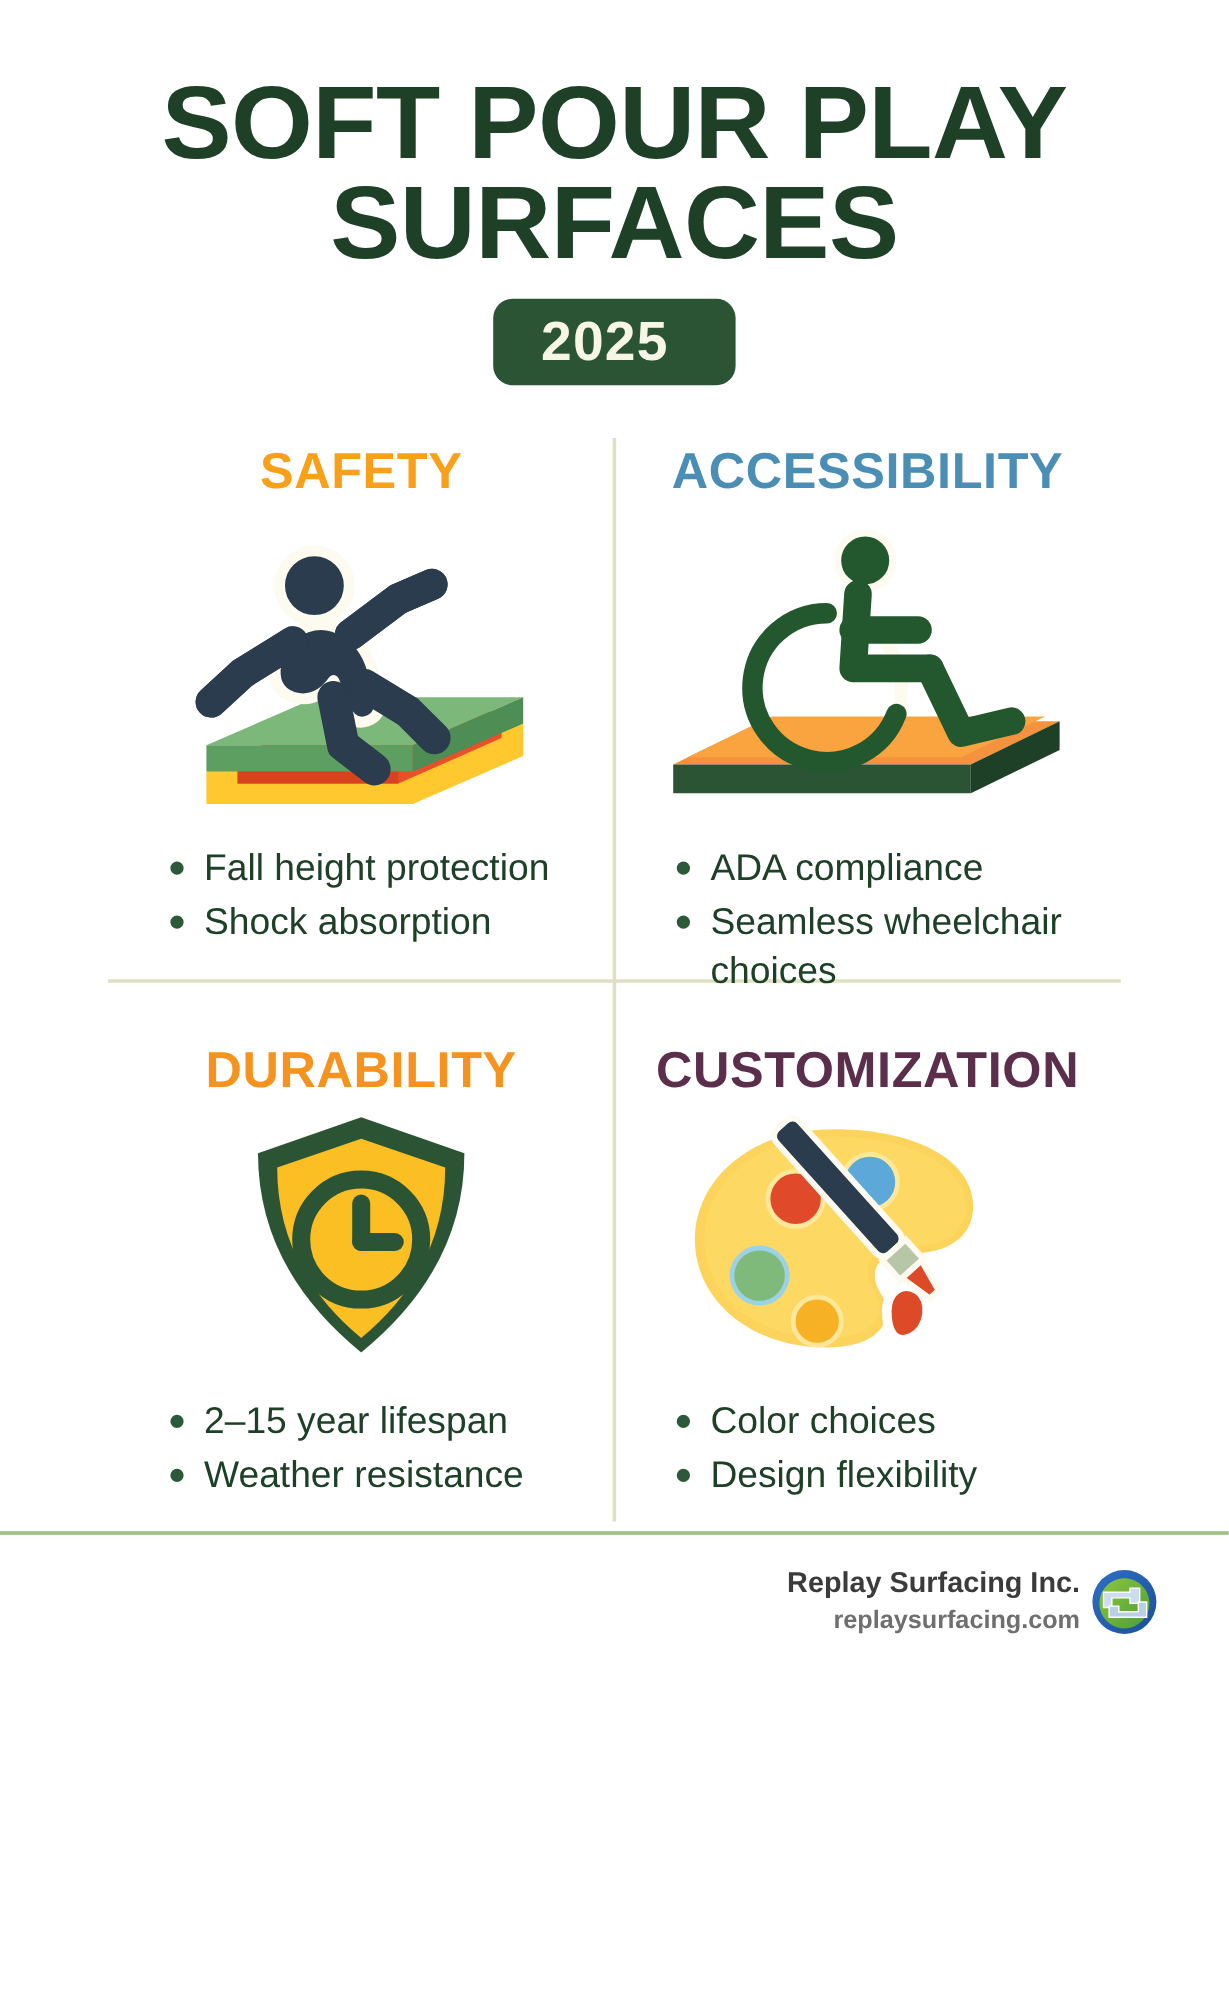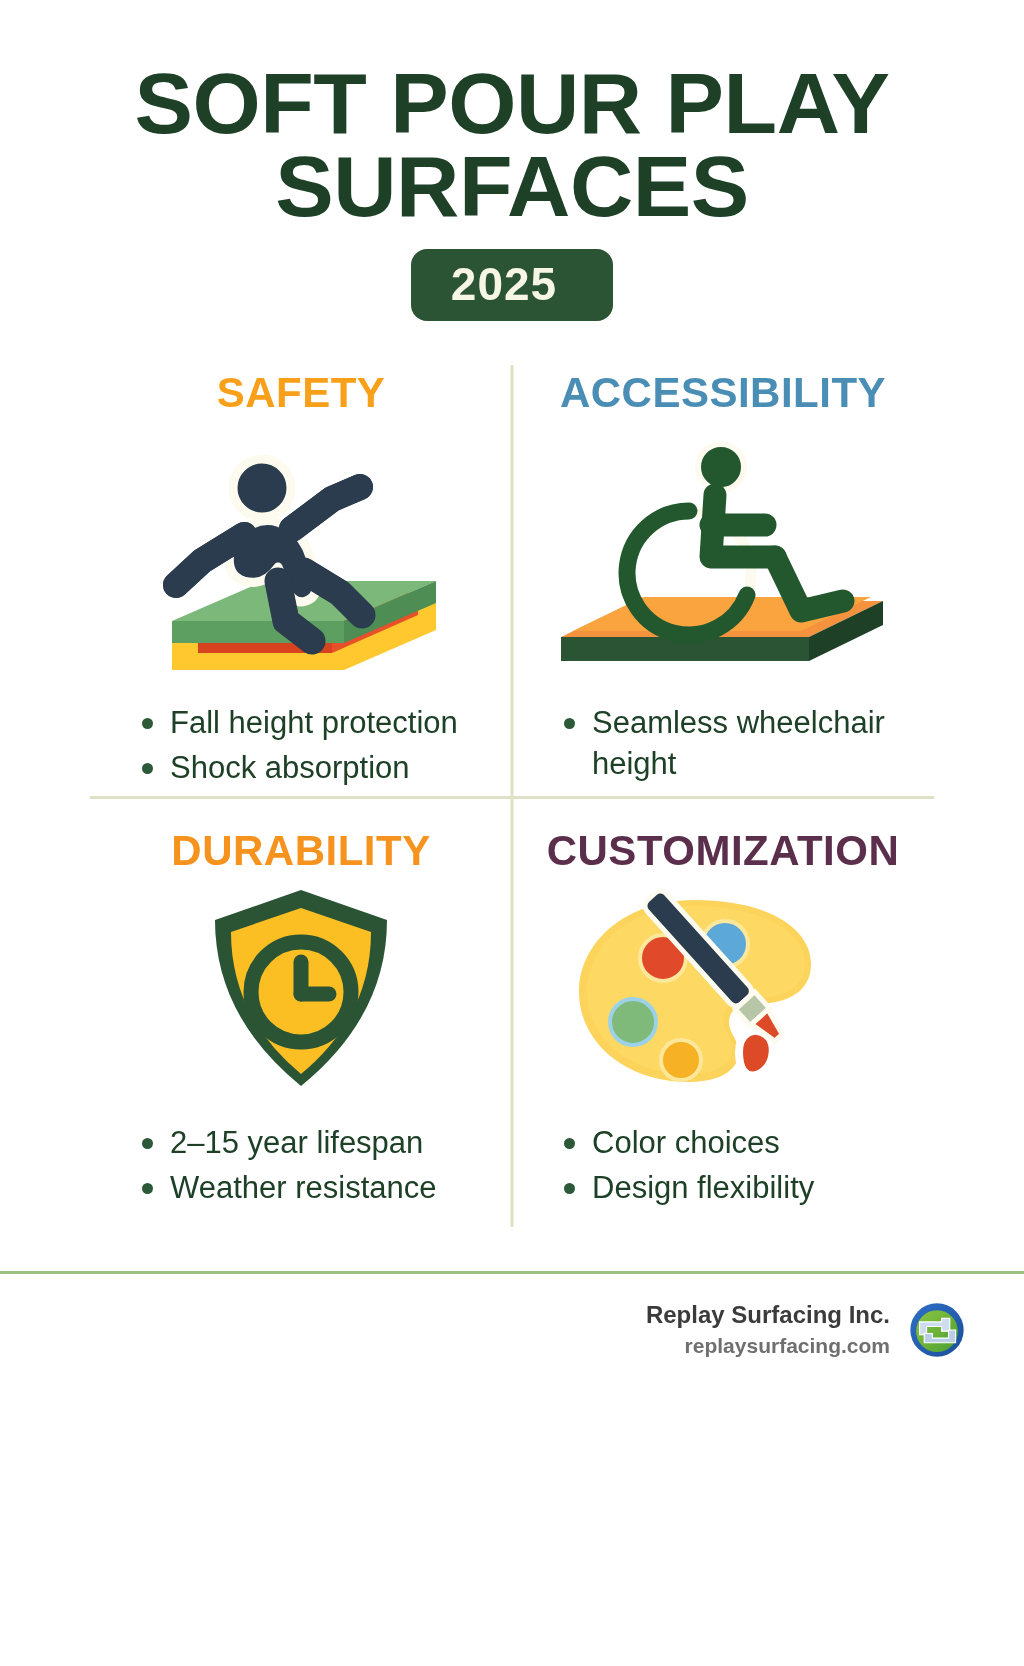--- a/index.html
+++ b/index.html
@@ -148,21 +148,21 @@
 
   
   .spacer { flex: 1 1 auto; }
   .footer {
     border-top: 3px solid #9cc183;
     margin: 0 0 0 0;
     padding: 26px 58px 34px 58px;
     display: flex;
     justify-content: flex-end;
     align-items: center;
-    gap: 18px;
+    gap: 8px;
   }
   .footer-text { text-align: right; }
   .company {
     font-size: 24px;
     font-weight: bold;
     color: #3b3b3b;
     line-height: 1.25;
   }
   .website {
     font-size: 21px;
@@ -247,21 +247,22 @@
             <circle cx="178" cy="42" r="23"></circle>
           </g>
           <g fill="none" stroke="#23582f" stroke-width="23" stroke-linecap="round" stroke-linejoin="round">
             <path d="M172 70 L168 132 L232 132"></path>
             <path d="M168 100 L222 100"></path>
             <path d="M232 132 L258 186 L300 176"></path>
           </g>
         </svg>
       </div>
       <ul class="bullets">
-        <li>Seamless wheelchair height</li>
+        <li>ADA compliance</li>
+        <li>Seamless wheelchair choices</li>
       </ul>
     </div>
 
     <div class="cell">
       <div class="cell-heading heading-durability">DURABILITY</div>
       <div class="icon-area compact">
         <svg width="200" height="215" viewBox="0 0 200 215">
           <path d="M100 8 L186 38 q0 96 -86 166 Q14 134 14 38 Z" fill="#2b5435"></path>
           <path d="M100 26 L170 50 q0 84 -70 142 Q30 134 30 50 Z" fill="#fbbf24"></path>
           <circle cx="100" cy="110" r="50" fill="none" stroke="#2b5435" stroke-width="15"></circle>

